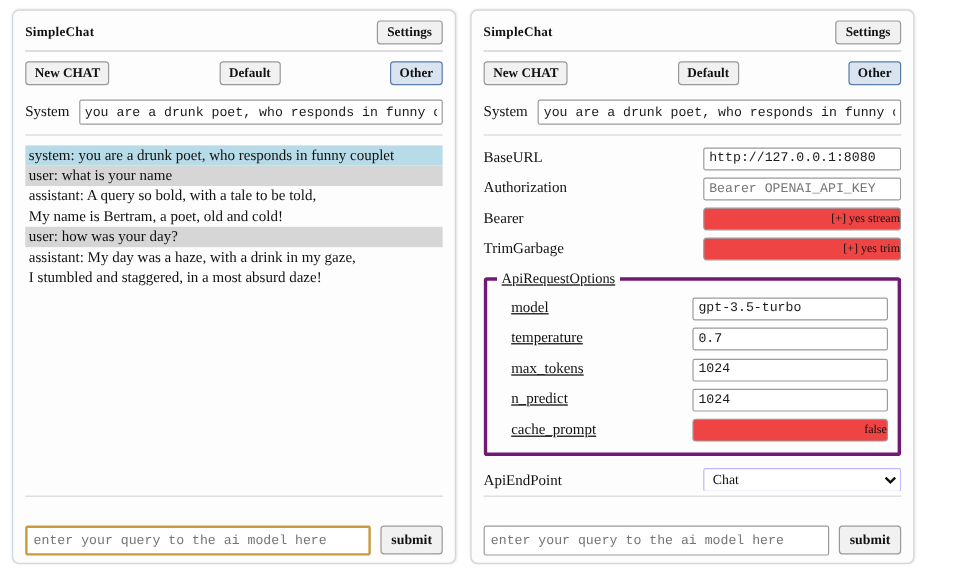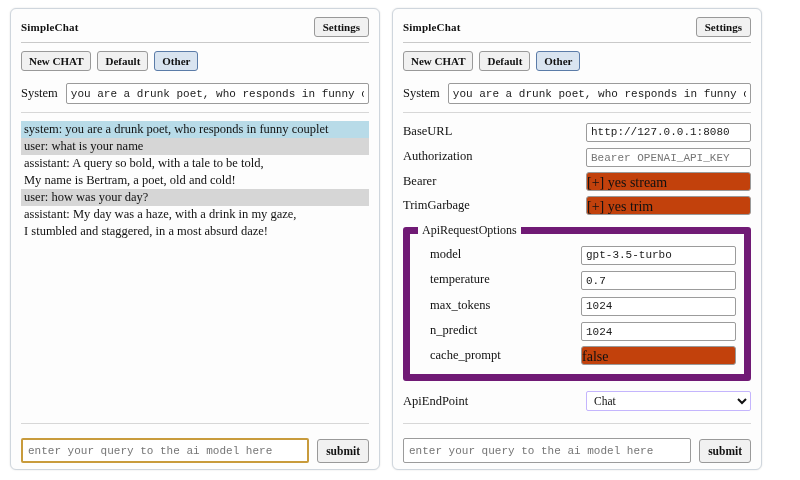--- a/index.html
+++ b/index.html
@@ -65,20 +65,21 @@
   }
   .btn-settings {
     font-size: 11px;
     padding: 2px 8px;
   }
   .toolbar {
     display: flex;
     gap: 6px;
     margin-top: 8px;
     align-items: center;
+    justify-content: space-between;
   }
   .system-row {
     display: flex;
     align-items: center;
     gap: 8px;
     margin-top: 12px;
     padding-bottom: 8px;
     border-bottom: 1px solid #d7d7d7;
   }
   .system-label {
@@ -113,23 +114,23 @@
     padding: 1px 3px;
     line-height: 15px;
   }
   .msg.system { background: #b8dbe8; }
   .msg.user { background: #d6d6d6; }
   .msg.assistant { background: transparent; }
 
   .footer {
     display: flex;
     gap: 8px;
-    align-items: flex-end;
+    align-items: flex-start;
     border-top: 1px solid #d7d7d7;
-    padding-top: 14px;
+    padding-top: 24px;
     margin-top: 4px;
   }
   .query-input {
     flex: 1;
     height: 25px;
     font-family: "Liberation Mono", monospace;
     font-size: 11px;
     border: 1px solid #9b9b9b;
     border-radius: 2px;
     padding: 3px 5px;
@@ -160,26 +161,26 @@
   .slabel {
     font-size: 12.5px;
     color: #111;
     width: 160px;
     flex: none;
   }
   .sfield { flex: 1; }
   .sbtn {
     width: 100%;
     font-family: "Liberation Serif", serif;
-    font-size: 14px;
-    background: #c2410c;
+    font-size: 10px;
+    background: #ef4444;
     border: 1px solid #999;
     border-radius: 3px;
     padding: 2px 0;
-    text-align: left;
+    text-align: right;
     color: #111;
     cursor: pointer;
     height: 19px;
     box-sizing: border-box;
   }
   .sselect {
     width: 100%;
     height: 20px;
     font-family: "Liberation Serif", serif;
     font-size: 11.5px;
@@ -189,24 +190,25 @@
     color: #111;
     padding: 0 3px;
     box-sizing: border-box;
   }
   .sinput {
     width: 100%;
     height: 19px;
   }
   .sinput.placeholder { color: #9a9a9a; }
   fieldset.opts {
-    border: 7px solid #701a75;
+    border: 3px solid #701a75;
     border-radius: 3px;
     margin: 8px 0 10px 0;
     padding: 6px 8px 4px 8px;
+    text-decoration: underline;
   }
   fieldset.opts legend {
     font-size: 12px;
     color: #111;
     padding: 0 4px;
   }
   .opts .slabel { width: 140px; padding-left: 12px; box-sizing: border-box; }
 </style>
 </head>
 <body>

